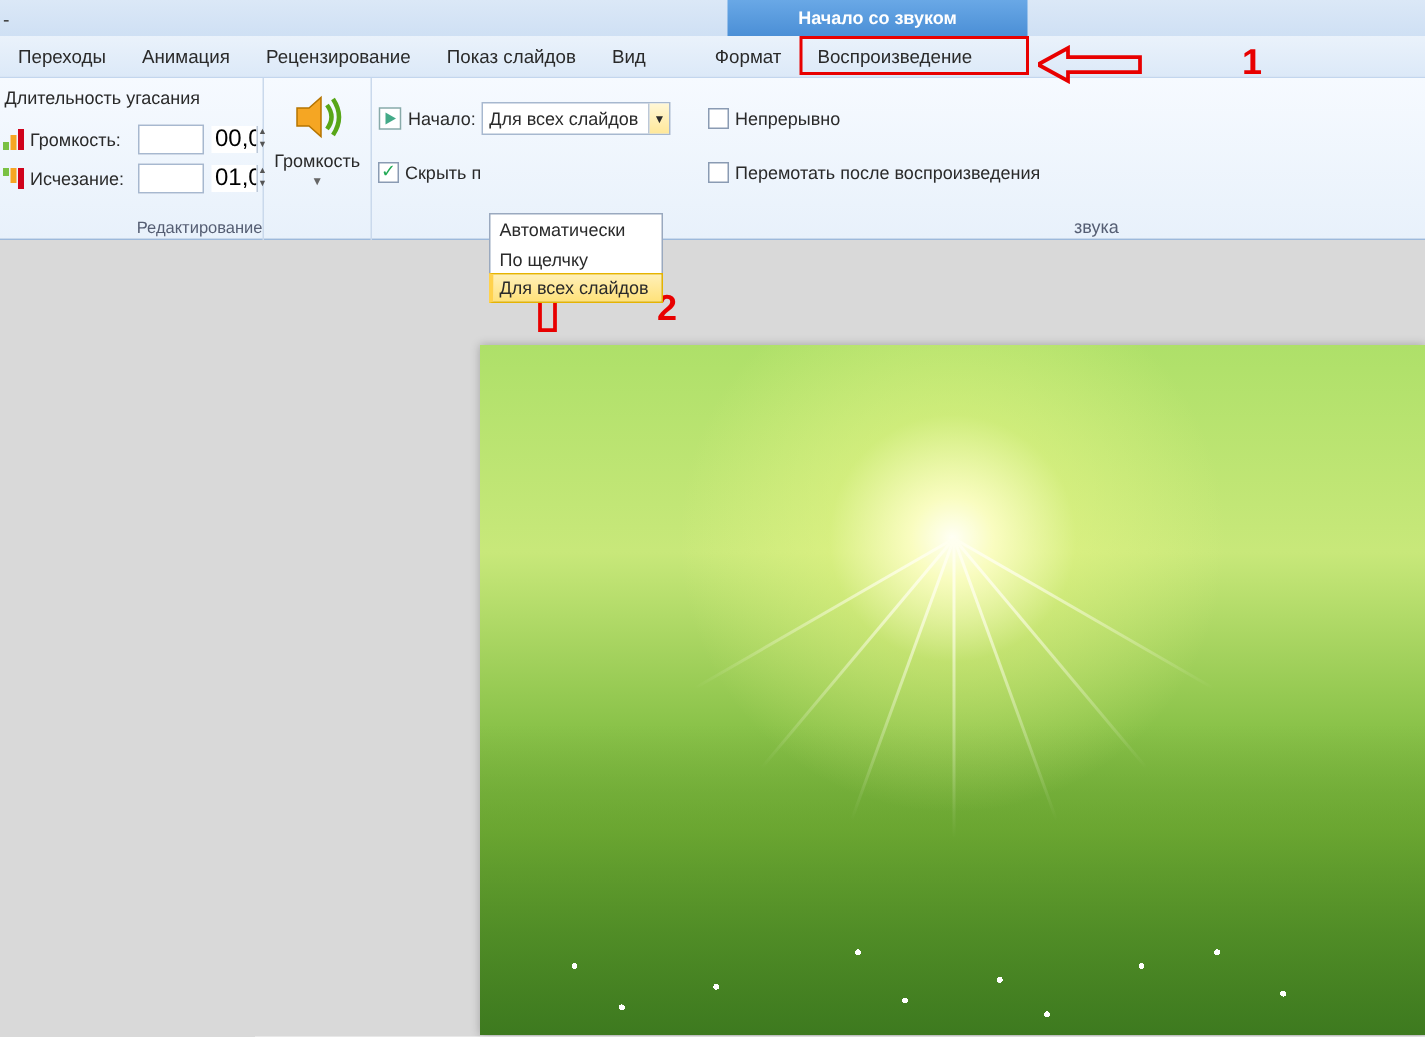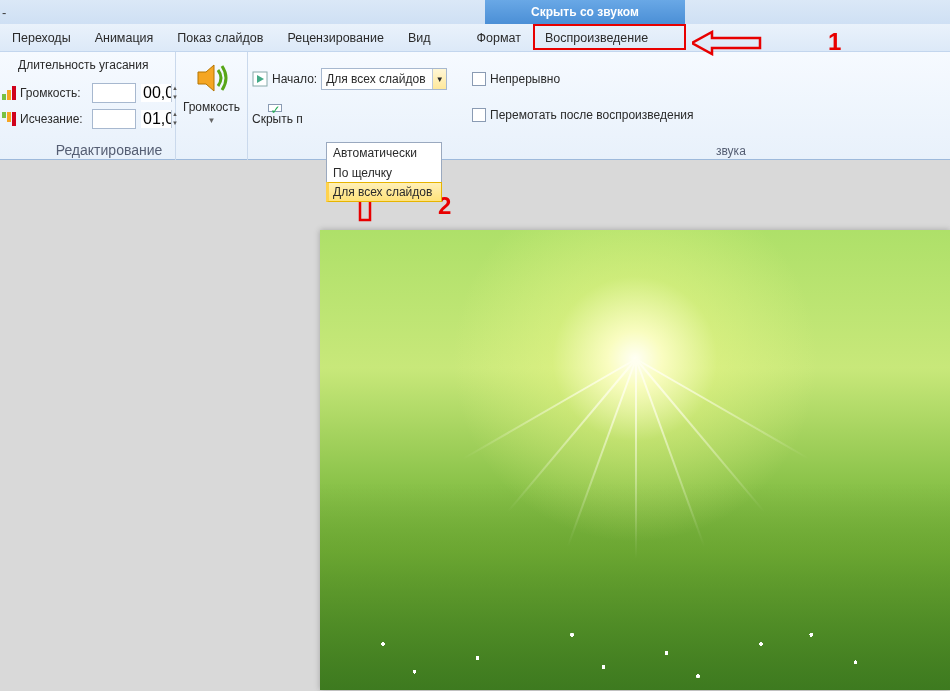--- a/index.html
+++ b/index.html
@@ -11,25 +11,25 @@
   .context-tab { position: absolute; left: 485px; top: 0; width: 200px; height: 24px; background: linear-gradient(#69a8e6,#4b8fd6); color: #fff; font-size: 12px; display: flex; align-items: center; justify-content: center; font-weight: bold; }
 
   
   .tabrow { height: 28px; background: linear-gradient(#eaf2fb,#dce9f8); border-bottom: 1px solid #c3d6ee; display: flex; align-items: center; font-size: 12.5px; color: #2a2a2a; position: relative; }
   .tabrow .tab { padding: 12px 12px; height: 100%; display:flex; align-items:center; cursor: pointer; }
   .tab-playback-box { position:absolute; left: 533px; top: 0px; width: 153px; height: 26px; border: 2px solid #e80000; pointer-events:none; }
 
   
   .ribbon { height: 108px; background: linear-gradient(#f6faff,#e8f1fb); border-bottom: 1px solid #9db9db; position: relative; font-size: 12px; color: #2a2a2a; }
   .group { position: absolute; top:0; height: 108px; border-right: 1px solid #cad9ec; }
-  .group-label { position:absolute; bottom: 2px; left:0; right:0; text-align:center; font-size:14px; color:#555e73;padding-left:43px; }
+  .group-label { position:absolute; bottom: 2px; left:0; right:0; text-align:right; font-size:11px; color:#555e73;padding-left:43px; }
 
   
   .g1 { left:0; width:176px; }
-  .g1 .title { position:absolute; left:18px; top:6px; font-size:12px; }
+  .g1 .title { position:absolute; left:3px; top:6px; font-size:12px; }
   .g1 .row { position:absolute; left:2px; height:22px; display:flex; align-items:center; }
   .g1 .row1 { top:30px; }
   .g1 .row2 { top:56px; }
   .mini-icon { width:14px; height:14px; margin-right:4px; display:inline-block; }
   .bars-up { background: linear-gradient(to top,#7ac143 40%, transparent 40%), linear-gradient(to top,#f6a623 70%, transparent 70%), linear-gradient(to top,#d0021b 100%, transparent 100%); background-size: 4px 14px; background-repeat:no-repeat; background-position: 0 0, 5px 0, 10px 0; }
   .bars-down { background: linear-gradient(to bottom,#7ac143 40%, transparent 40%), linear-gradient(to bottom,#f6a623 70%, transparent 70%), linear-gradient(to bottom,#d0021b 100%, transparent 100%); background-size: 4px 14px; background-repeat:no-repeat; background-position: 0 0, 5px 0, 10px 0; }
   .spin { width:44px; height:20px; border:1px solid #a7b8cf; background:#fff; display:flex; align-items:center; }
   .spin input { width:30px; border:none; font-size:16px; padding-left:2px; outline:none;margin-left:48px; }
   .spin .arrows { width:13px; height:100%; border-left:1px solid #bcc8d8; display:flex; flex-direction:column; }
   .spin .arrows div { flex:1; font-size:6px; line-height:8px; text-align:center; color:#555; cursor:pointer; }
@@ -38,21 +38,21 @@
   .g2 { left:176px; width:72px; }
   .g2 .big-icon { position:absolute; left:18px; top:8px; width:36px; height:36px; }
   .g2 .label { position:absolute; top:48px; left:0; right:0; text-align:center; font-size:12px; }
   .g2 .drop { position:absolute; top:64px; left:0; right:0; text-align:center; font-size:8px; color:#666; }
 
   
   .g3 { left:248px; width:510px; border-right:none; }
   .chk { width:14px; height:14px; border:1px solid #8a9bb3; background:#fff; display:inline-block; vertical-align:middle; margin-right:4px; position:relative; }
   .chk.checked::after { content:"✓"; position:absolute; left:1px; top:-2px; font-size:12px; color:#2a5; }
   .g3 .row { position:absolute; display:flex; align-items:center; height:22px; }
-  .g3 .hide-row { left:4px; top:52px;flex-direction:column; }
+  .g3 .hide-row { left:4px; top:52px; }
   .g3 .start-row { left:4px; top:16px; }
   .start-icon { width:16px; height:16px; margin-right:4px; display:inline-block; }
   .combo { width:126px; height:22px; border:1px solid #a7b8cf; background:#fff; display:flex; align-items:center; padding-left:4px; font-size:12px; position:relative; }
   .combo .cbtn { position:absolute; right:0; top:0; width:14px; height:100%; border-left:1px solid #bcc8d8; background:linear-gradient(#fff7d6,#ffe89a); display:flex; align-items:center; justify-content:center; font-size:8px; cursor:pointer; }
   .g3 .loop-row { left:224px; top:16px;justify-content:center; }
   .g3 .rewind-row { left:224px; top:52px; }
 
   
   .dropdown { position:absolute; left:326px; top:90px; width:116px; border:1px solid #9aa9bf; background:#fff; font-size:12px; z-index:20; }
   .dropdown .item { height:20px; display:flex; align-items:center; padding-left:6px; cursor:pointer; }
@@ -87,28 +87,28 @@
   .annot.n1 { left:828px; top:28px; font-size:24px; }
   .annot.n2 { left:438px; top:192px; font-size:24px; }
   .arrow-left { position:absolute; left:692px; top:30px; }
   .arrow-up { position:absolute; left:352px; top:164px; }
 </style>
 </head>
 <body>
 
 <div class="titlebar">
   <span class="dash">-</span>
-  <div class="context-tab">Скрыть со звуком</div>
+  <div class="context-tab">Начало со звуком</div>
 </div>
 
 <div class="tabrow">
   <div class="tab">Переходы</div>
   <div class="tab">Анимация</div>
+  <div class="tab">Рецензирование</div>
   <div class="tab">Показ слайдов</div>
-  <div class="tab">Рецензирование</div>
   <div class="tab">Вид</div>
   <div class="tab" style="margin-left:22px">Формат</div>
   <div class="tab">Воспроизведение</div>
   <div class="tab-playback-box"></div>
 </div>
 
 <div class="ribbon">
 
   <div class="group g1">
     <div class="title">Длительность угасания</div>

